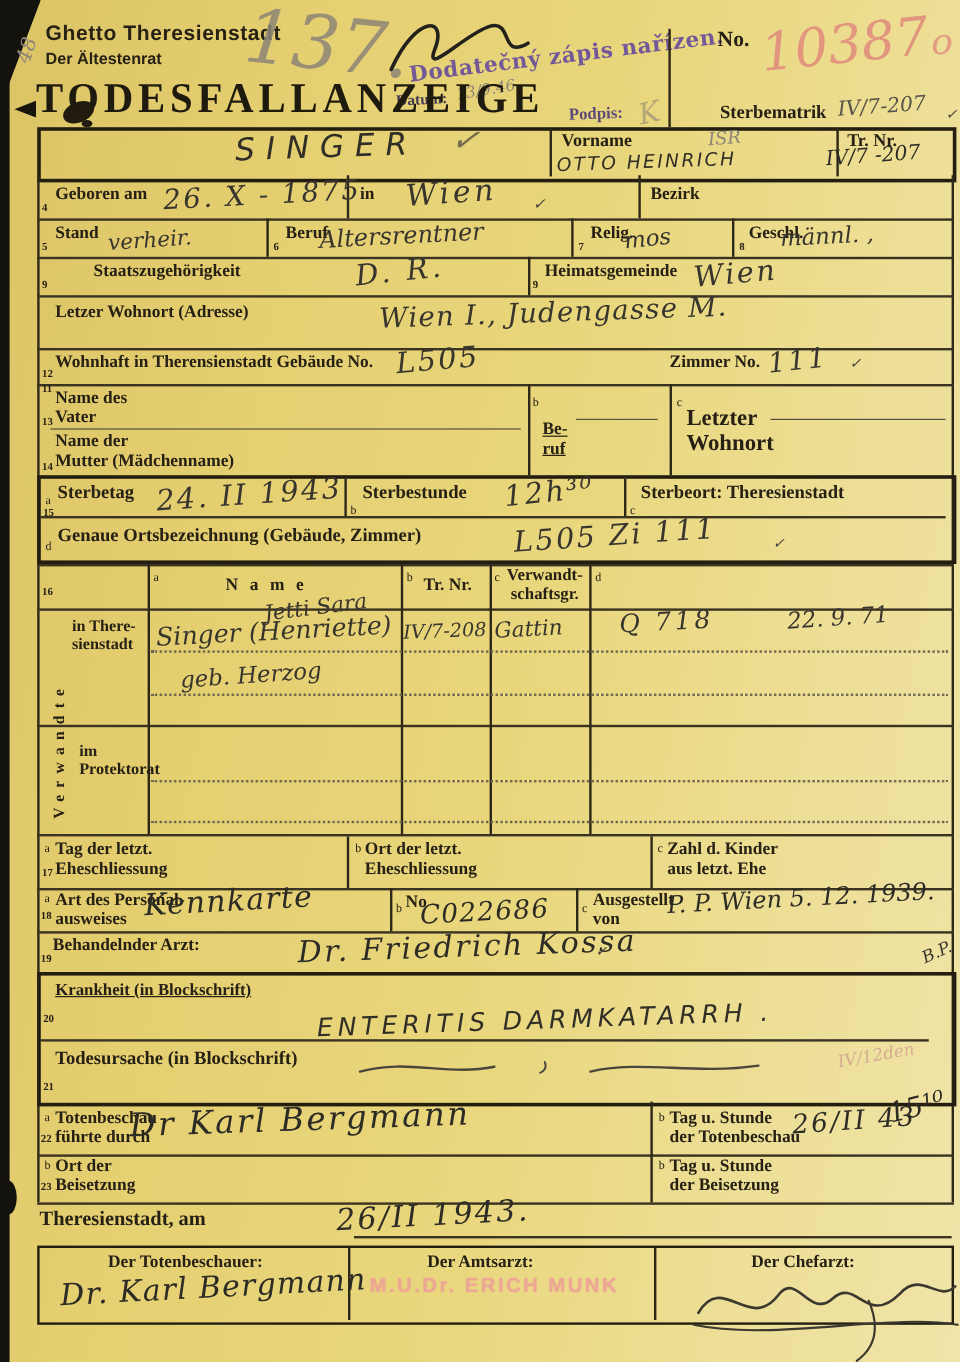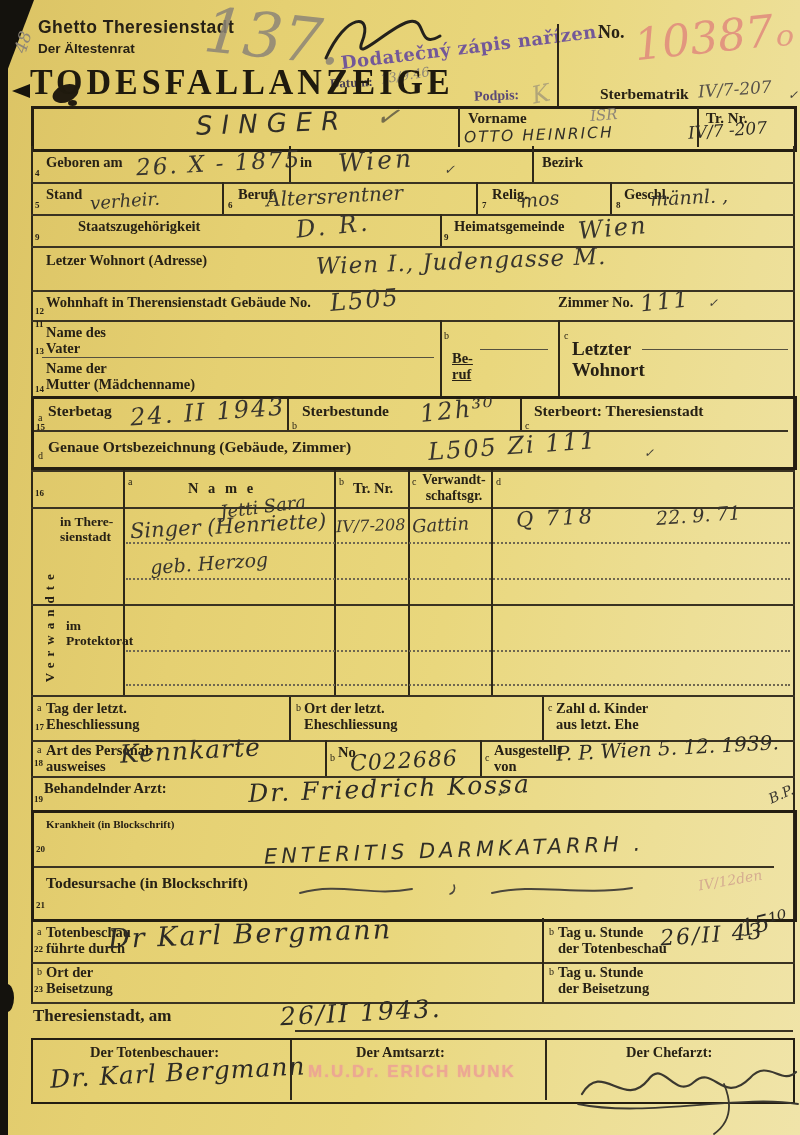--- a/index.html
+++ b/index.html
@@ -248,21 +248,21 @@
   <div class="pr ml" style="left:486px;top:742px;font-size:14.5px;">Ausgestellt
 von</div>
   <div class="hw ink" style="left:548px;top:736px;font-size:20px;transform:rotate(-3deg);">P. P. Wien 5. 12. 1939.</div>
 
   <div class="num" style="left:26px;top:794px;">19</div>
   <div class="pr" style="left:36px;top:780px;font-size:14.5px;">Behandelnder Arzt:</div>
   <div class="hw ink" style="left:240px;top:774px;font-size:25px;transform:rotate(-2deg);letter-spacing:2px;">Dr. Friedrich Kossa</div>
   <div class="tick" style="left:488px;top:786px;font-size:12px;">✓</div>
   <div class="hw" style="left:760px;top:786px;font-size:14px;transform:rotate(-24deg);">B.P.</div>
 
-  <div class="pr" style="left:38px;top:818px;font-size:11px;">Krankheit (in Blockschrift)</div>
+  <div class="pr" style="left:38px;top:818px;font-size:14px;text-decoration:underline;">Krankheit (in Blockschrift)</div>
   <div class="num" style="left:28px;top:844px;">20</div>
   <div class="hwc ink" style="left:256px;top:838px;font-size:21px;letter-spacing:4px;transform:rotate(-2deg);">ENTERITIS  DARMKATARRH .</div>
   <div class="pr" style="left:38px;top:874px;font-size:15.5px;">Todesursache (in Blockschrift)</div>
   <div class="num" style="left:28px;top:900px;">21</div>
   <svg style="left:288px;top:880px;" width="340" height="20" viewBox="0 0 340 20">
     <path d="M4,13 C44,2 76,17 116,9" fill="none" stroke="#4a463c" stroke-width="2" stroke-linecap="round"></path>
     <path d="M196,13 C238,3 282,16 336,8" fill="none" stroke="#4a463c" stroke-width="2" stroke-linecap="round"></path>
     <path d="M158,5 c2,5 -1,8 -4,9" fill="none" stroke="#4a463c" stroke-width="1.6" stroke-linecap="round"></path>
   </svg>
   <div class="hw" style="left:690px;top:872px;font-size:14px;color:#cf9f8d;transform:rotate(-10deg);opacity:.8;">IV/12den</div>

